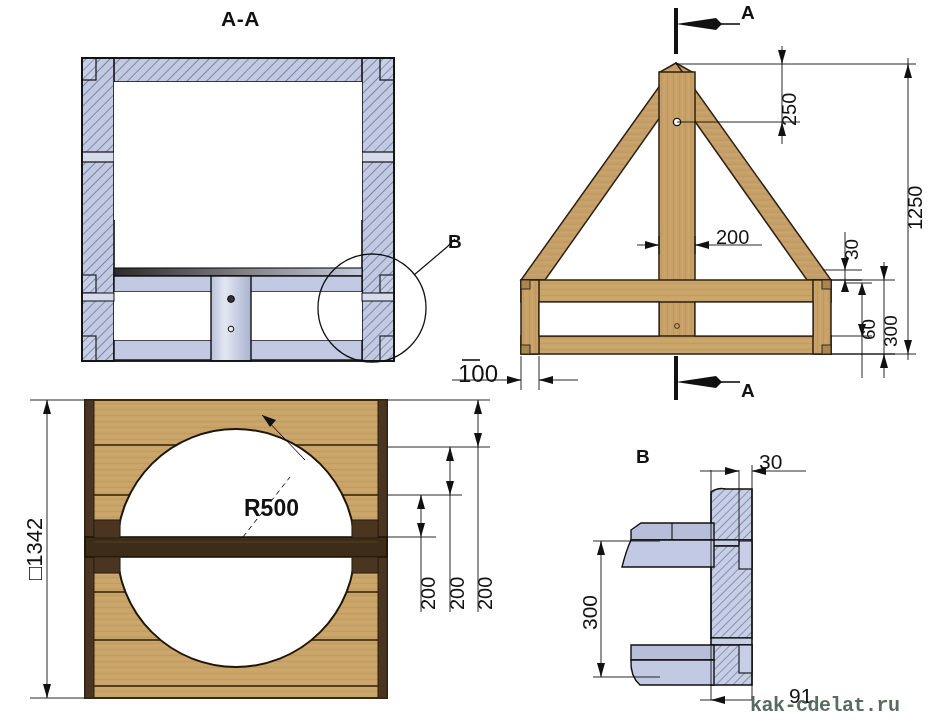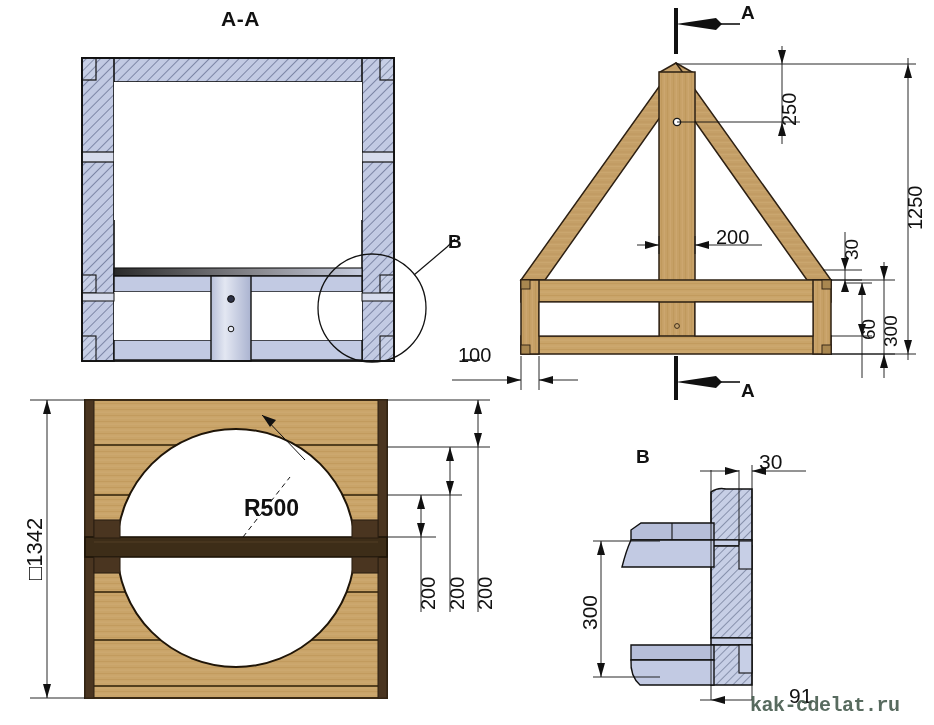--- a/index.html
+++ b/index.html
@@ -337,21 +337,21 @@
 <div class="lbl vert" style="left:904px;top:230px;font-size:20px;transform:rotate(-90deg);">1250</div>
 
 <div class="lbl" style="left:716px;top:226px;font-size:20px;">200</div>
 
 <div class="lbl vert" style="left:841px;top:260px;font-size:19px;transform:rotate(-90deg);">30</div>
 
 <div class="lbl vert" style="left:858px;top:340px;font-size:19px;transform:rotate(-90deg);">60</div>
 
 <div class="lbl vert" style="left:880px;top:347px;font-size:19px;transform:rotate(-90deg);">300</div>
 
-<div class="lbl" style="left:458px;top:344px;font-size:20px;">100</div>
+<div class="lbl" style="left:458px;top:360px;font-size:24px;">100</div>
 
 <div class="lbl bold" style="left:636px;top:446px;font-size:19px;">B</div>
 
 <div class="lbl vert" style="left:22px;top:580px;font-size:22px;transform:rotate(-90deg);">□1342</div>
 
 <div class="lbl" style="left:244px;top:495px;font-size:23px;font-weight:bold;">R500</div>
 
 <div class="lbl vert" style="left:417px;top:610px;font-size:20px;transform:rotate(-90deg);">200</div>
 <div class="lbl vert" style="left:446px;top:610px;font-size:20px;transform:rotate(-90deg);">200</div>
 <div class="lbl vert" style="left:474px;top:610px;font-size:20px;transform:rotate(-90deg);">200</div>

